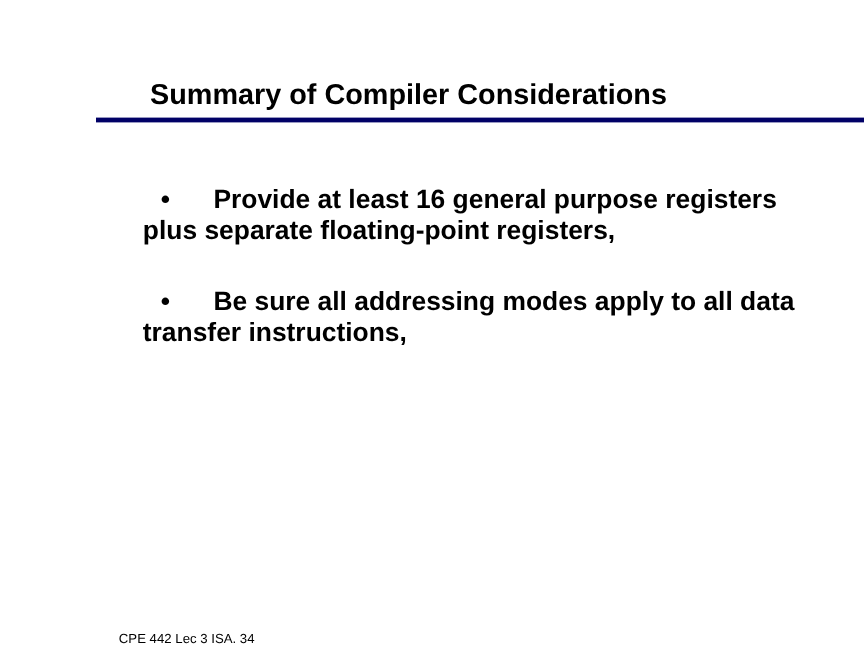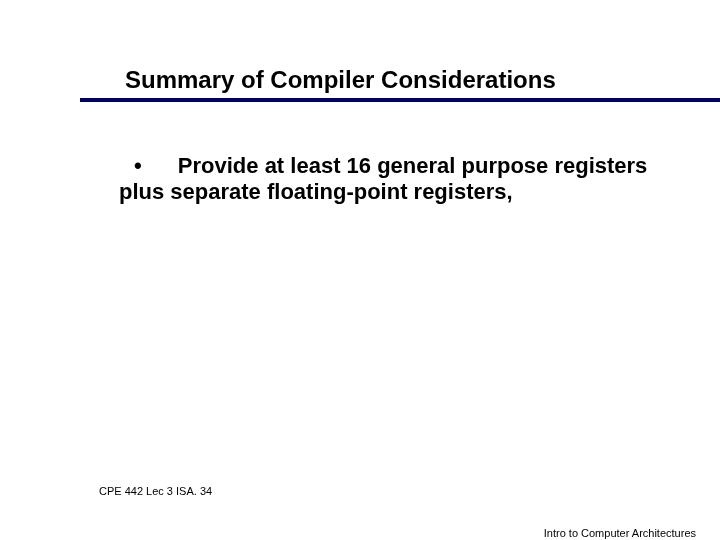--- a/index.html
+++ b/index.html
@@ -21,19 +21,21 @@
 <div class="slide">
   <div class="title-wrap">
     <div class="title">Summary of Compiler Considerations</div>
   </div>
   <div class="rule"></div>
 
   <div class="body">
     <div class="bullet">
       <span class="dot">•&nbsp;</span><span>Provide at least 16 general purpose registers plus separate floating-point registers,</span>
     </div>
+    <div class="bullet">
+      <span class="dot">•&nbsp;</span><span>Be sure all addressing modes apply to all data transfer instructions,</span>
+    </div>
   </div>
 
   <div class="footer">
     <div class="footer-left">CPE 442  Lec 3 ISA. 34</div>
-    <div class="footer-right"><span>Intro to Computer Architectures</span></div>
   </div>
 </div>
 
 </body></html>

